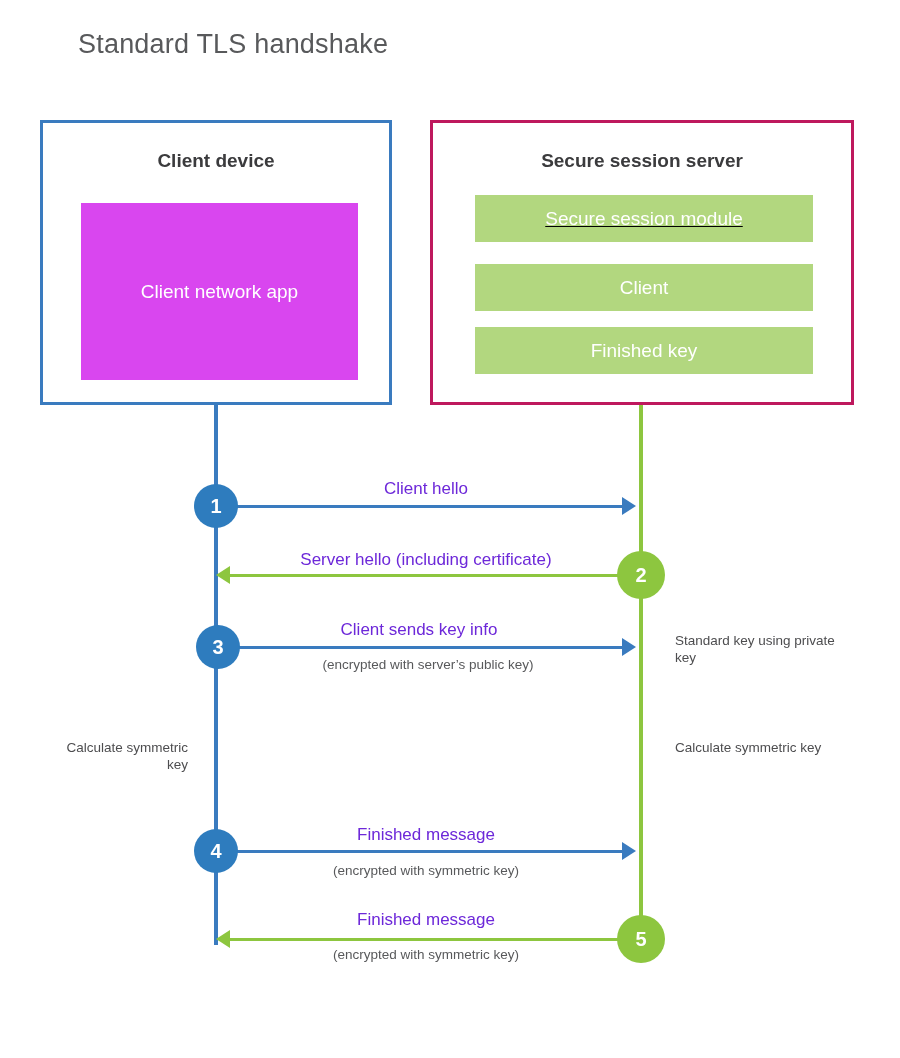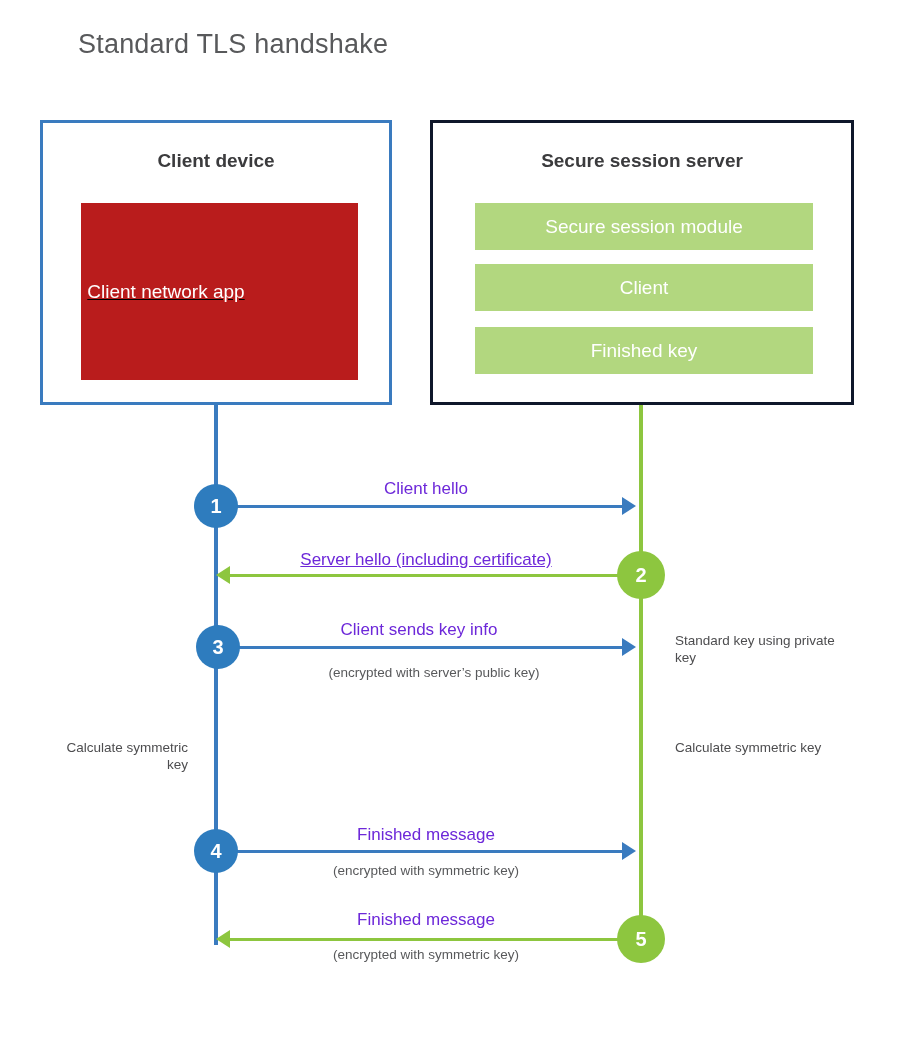--- a/index.html
+++ b/index.html
@@ -45,44 +45,44 @@
     top: 120px;
     width: 352px;
     height: 285px;
     border: 3px solid #3a7bbf;
   }
   .party-box.server {
     left: 430px;
     top: 120px;
     width: 424px;
     height: 285px;
-    border: 3px solid #0f172a;
+    border: 3px solid #be185d;
   }
   .party-title {
     position: absolute;
     left: 0;
     right: 0;
     top: 27px;
     text-align: center;
     font-size: 19px;
     font-weight: bold;
     color: #3b3b3d;
   }
 
   
   .client-app-block {
     position: absolute;
     left: 38px;
     top: 80px;
     width: 277px;
     height: 177px;
-    background: #b91c1c;
+    background: #d946ef;
     display: flex;
     align-items: center;
-    text-decoration: underline;
+    justify-content: center;
   }
   .client-app-label {
     color: #ffffff;
     font-size: 19px;
     line-height: 27px;
     text-align: center;
     width: 170px;
   }
 
   .server-block {
@@ -93,21 +93,21 @@
     background: #b2d77f;
     display: flex;
     align-items: center;
     justify-content: center;
   }
   .server-block .server-block-label {
     color: #ffffff;
     font-size: 19px;
     text-align: center;
   }
-  .server-block.b0 { top: 80px; }
+  .server-block.b0 { top: 72px; text-decoration: underline; }
   .server-block.b1 { top: 141px; }
   .server-block.b2 { top: 204px; }
 
   
   .lifeline {
     position: absolute;
     width: 4px;
   }
   .lifeline.client-line {
     left: 214px;
@@ -218,29 +218,29 @@
 
   <div class="arrow-line blue" style="left:216px; top:505px; width:406px;"></div>
   <div class="arrow-head right blue" style="left:622px; top:497px;"></div>
   <div class="msg-label" style="left:216px; top:479px; width:420px;">Client hello</div>
   <div class="step-circle blue c1">
     <span>1</span>
   </div>
 
   <div class="arrow-line green" style="left:230px; top:574px; width:392px;"></div>
   <div class="arrow-head left green" style="left:216px; top:566px;"></div>
-  <div class="msg-label" style="left:216px; top:550px; width:420px;text-decoration:underline;">Server hello (including certificate)</div>
+  <div class="msg-label" style="left:216px; top:550px; width:420px;">Server hello (including certificate)</div>
   <div class="step-circle green c2">
     <span>2</span>
   </div>
 
   <div class="arrow-line blue" style="left:218px; top:646px; width:404px;"></div>
   <div class="arrow-head right blue" style="left:622px; top:638px;"></div>
   <div class="msg-label" style="left:209px; top:620px; width:420px;">Client sends key info</div>
-  <div class="msg-sub" style="left:224px; top:657px; width:420px;margin-top:8px;">(encrypted with server’s public key)</div>
+  <div class="msg-sub" style="left:218px; top:657px; width:420px;">(encrypted with server’s public key)</div>
   <div class="step-circle blue c3">
     <span>3</span>
   </div>
 
   <div class="side-note left-aligned" style="left:675px; top:632px; width:180px;">Standard key using private key</div>
 
   <div class="side-note right-aligned" style="left:60px; top:739px; width:128px;">Calculate symmetric key</div>
   <div class="side-note left-aligned" style="left:675px; top:739px; width:150px;">Calculate symmetric key</div>
 
   <div class="arrow-line blue" style="left:216px; top:850px; width:406px;"></div>

